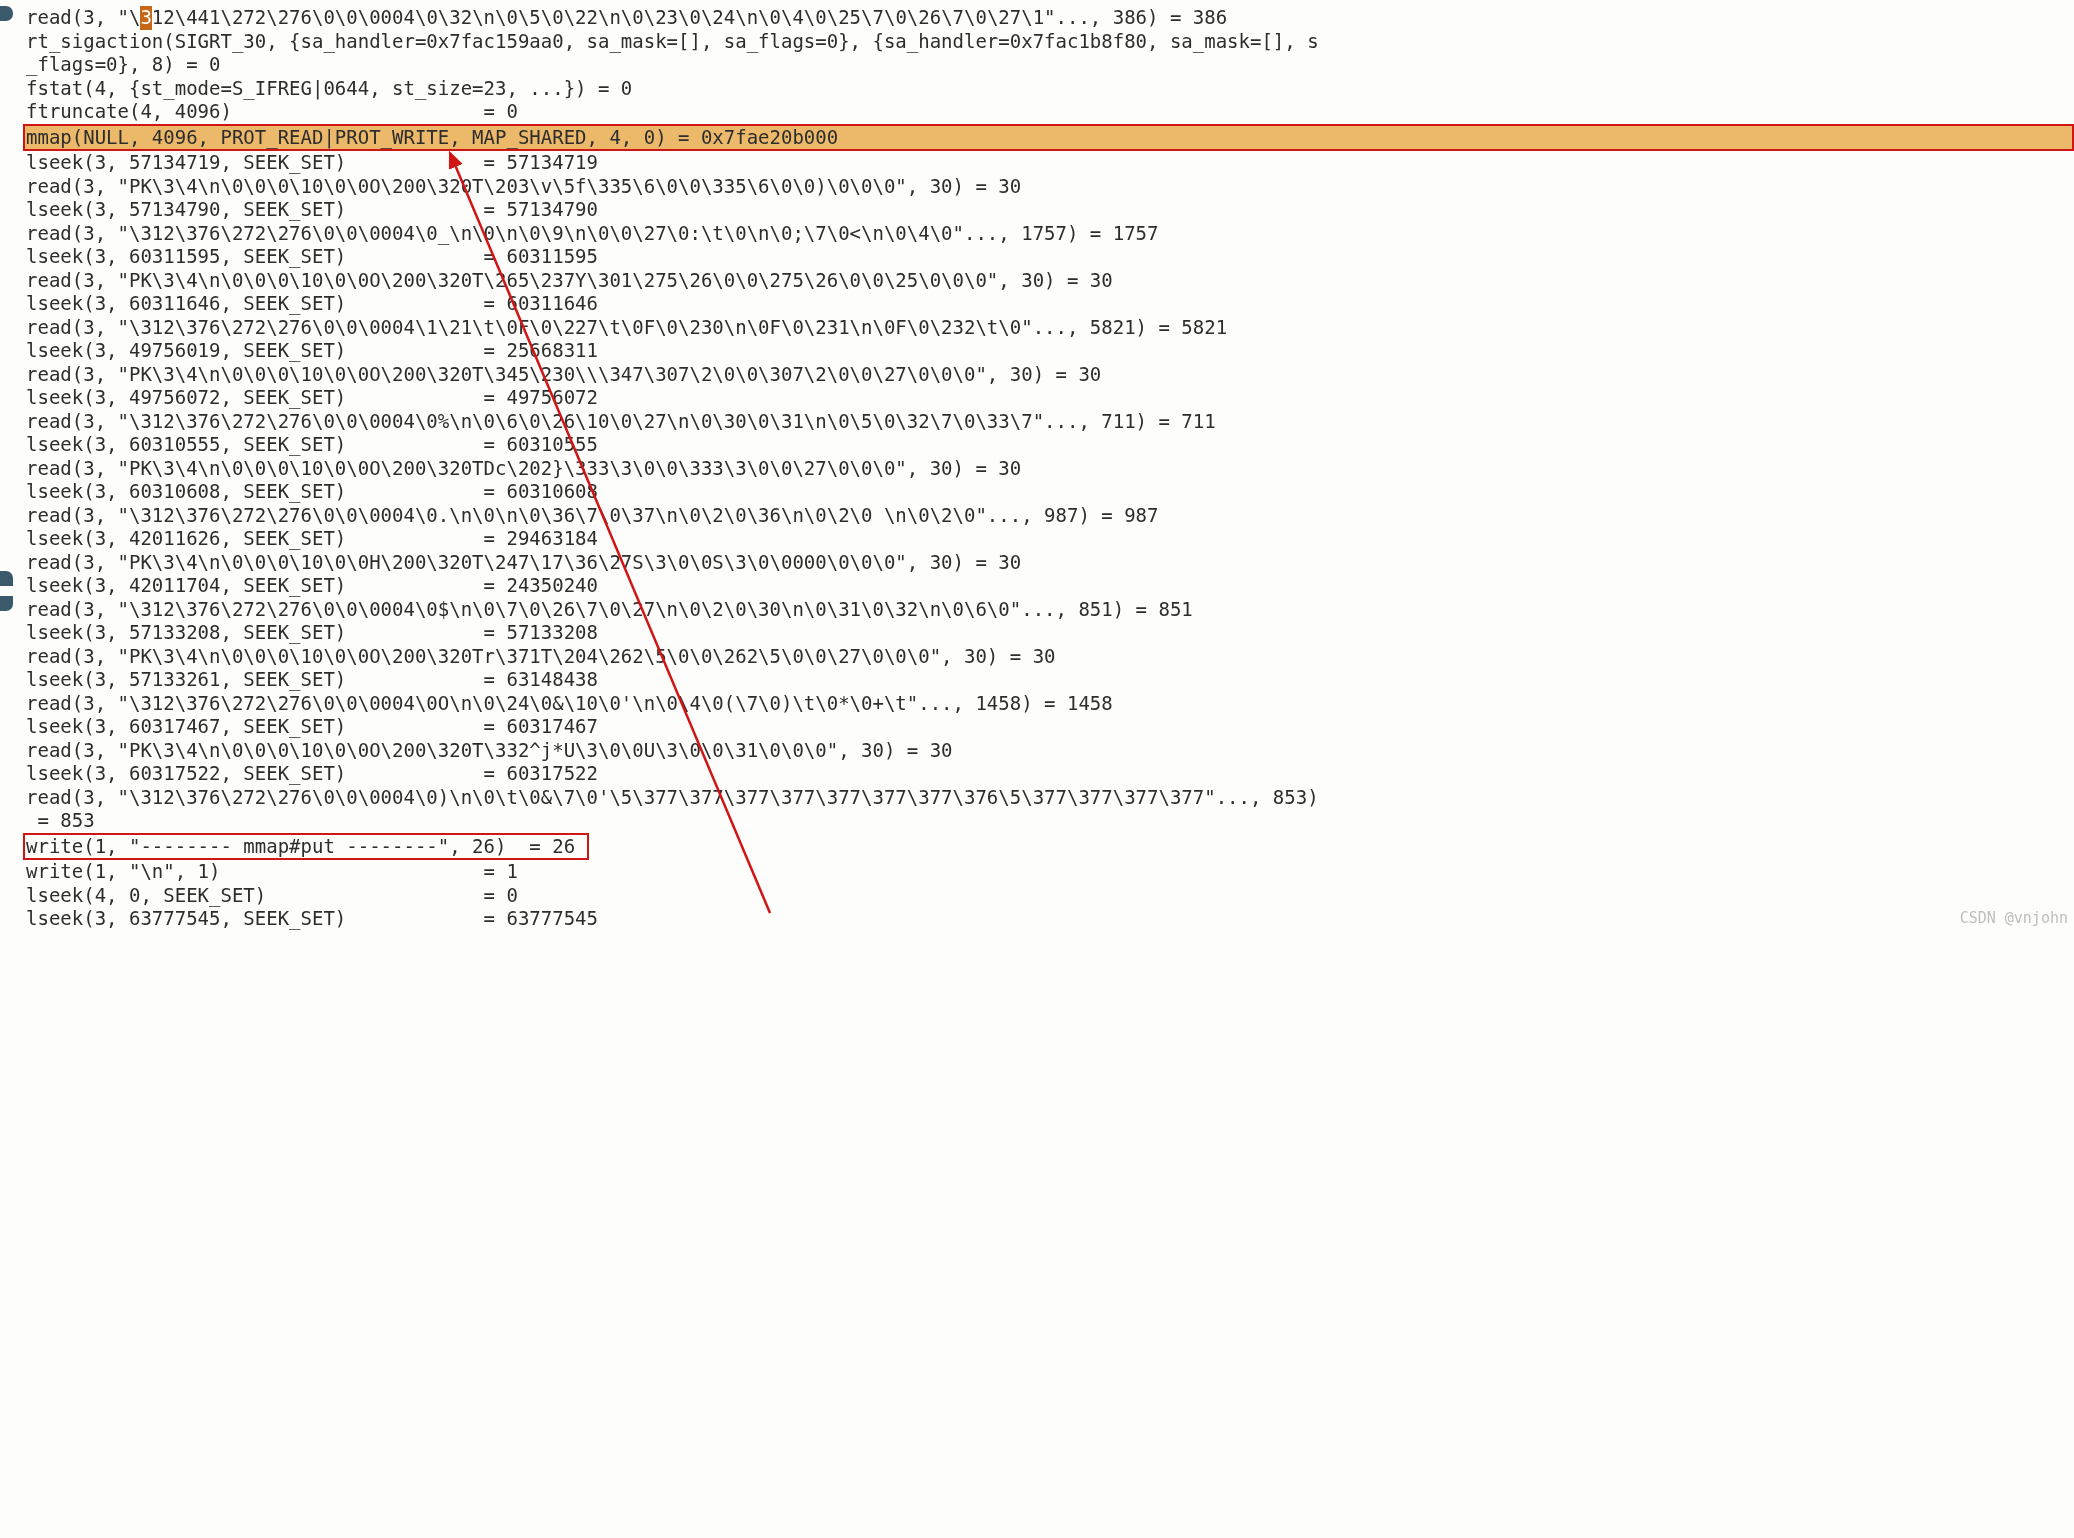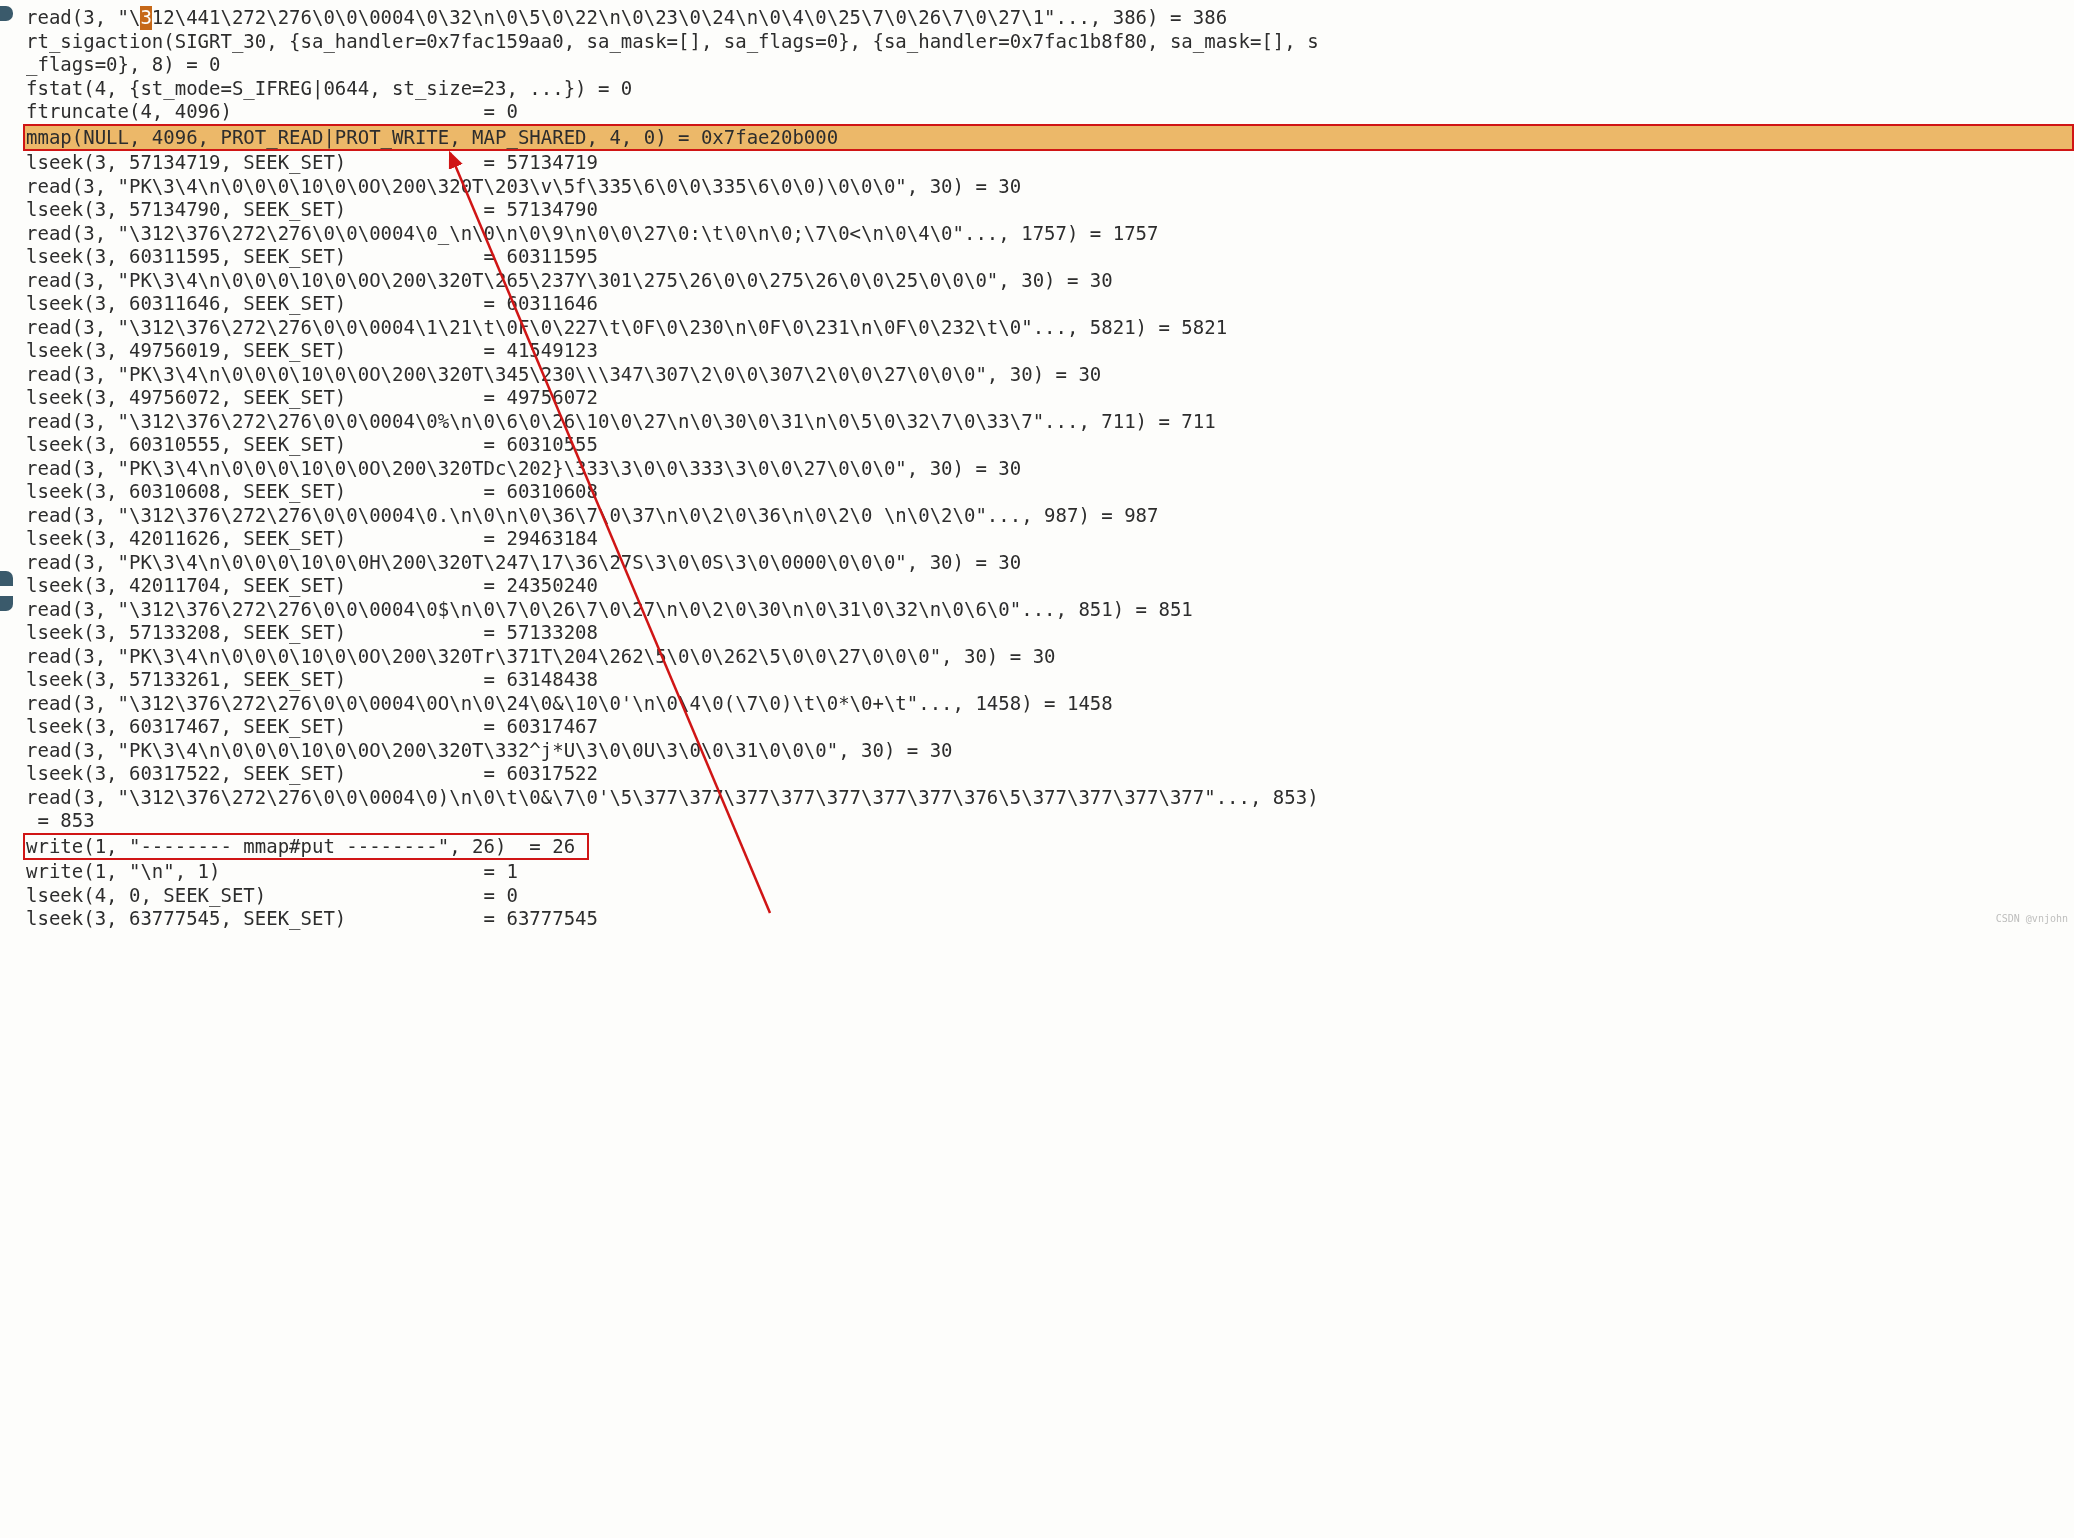--- a/index.html
+++ b/index.html
@@ -67,21 +67,21 @@
       position: absolute;
       left: 440px;
       top: 143px;
       pointer-events: none;
       z-index: 3;
     }
     .watermark {
       position: absolute;
       right: 6px;
       bottom: 6px;
-      font-size: 10px;
+      font-size: 15px;
       color: rgba(128,128,128,0.5);
     }
   </style>
 </head>
 <body>
 
 <div class="left-indicator indicator-1"></div>
 <div class="left-indicator indicator-2"></div>
 <div class="left-indicator indicator-3"></div>
 
@@ -92,21 +92,21 @@
 <div class="line">ftruncate(4, 4096)                      = 0</div>
 <div class="line highlighted">mmap(NULL, 4096, PROT_READ|PROT_WRITE, MAP_SHARED, 4, 0) = 0x7fae20b000   </div>
 <div class="line">lseek(3, 57134719, SEEK_SET)            = 57134719</div>
 <div class="line">read(3, "PK\3\4\n\0\0\0\10\0\0O\200\320T\203\v\5f\335\6\0\0\335\6\0\0)\0\0\0", 30) = 30</div>
 <div class="line">lseek(3, 57134790, SEEK_SET)            = 57134790</div>
 <div class="line">read(3, "\312\376\272\276\0\0\0004\0_\n\0\n\0\9\n\0\0\27\0:\t\0\n\0;\7\0&lt;\n\0\4\0"..., 1757) = 1757</div>
 <div class="line">lseek(3, 60311595, SEEK_SET)            = 60311595</div>
 <div class="line">read(3, "PK\3\4\n\0\0\0\10\0\0O\200\320T\265\237Y\301\275\26\0\0\275\26\0\0\25\0\0\0", 30) = 30</div>
 <div class="line">lseek(3, 60311646, SEEK_SET)            = 60311646</div>
 <div class="line">read(3, "\312\376\272\276\0\0\0004\1\21\t\0F\0\227\t\0F\0\230\n\0F\0\231\n\0F\0\232\t\0"..., 5821) = 5821</div>
-<div class="line">lseek(3, 49756019, SEEK_SET)            = 41549123</div>
+<div class="line">lseek(3, 49756019, SEEK_SET)            = 25668311</div>
 <div class="line">read(3, "PK\3\4\n\0\0\0\10\0\0O\200\320T\345\230\\\347\307\2\0\0\307\2\0\0\27\0\0\0", 30) = 30</div>
 <div class="line">lseek(3, 49756072, SEEK_SET)            = 49756072</div>
 <div class="line">read(3, "\312\376\272\276\0\0\0004\0%\n\0\6\0\26\10\0\27\n\0\30\0\31\n\0\5\0\32\7\0\33\7"..., 711) = 711</div>
 <div class="line">lseek(3, 60310555, SEEK_SET)            = 60310555</div>
 <div class="line">read(3, "PK\3\4\n\0\0\0\10\0\0O\200\320TDc\202}\333\3\0\0\333\3\0\0\27\0\0\0", 30) = 30</div>
 <div class="line">lseek(3, 60310608, SEEK_SET)            = 60310608</div>
 <div class="line">read(3, "\312\376\272\276\0\0\0004\0.\n\0\n\0\36\7\0\37\n\0\2\0\36\n\0\2\0 \n\0\2\0"..., 987) = 987</div>
 <div class="line">lseek(3, 42011626, SEEK_SET)            = 29463184</div>
 <div class="line">read(3, "PK\3\4\n\0\0\0\10\0\0H\200\320T\247\17\36\27S\3\0\0S\3\0\0000\0\0\0", 30) = 30</div>
 <div class="line">lseek(3, 42011704, SEEK_SET)            = 24350240</div>

